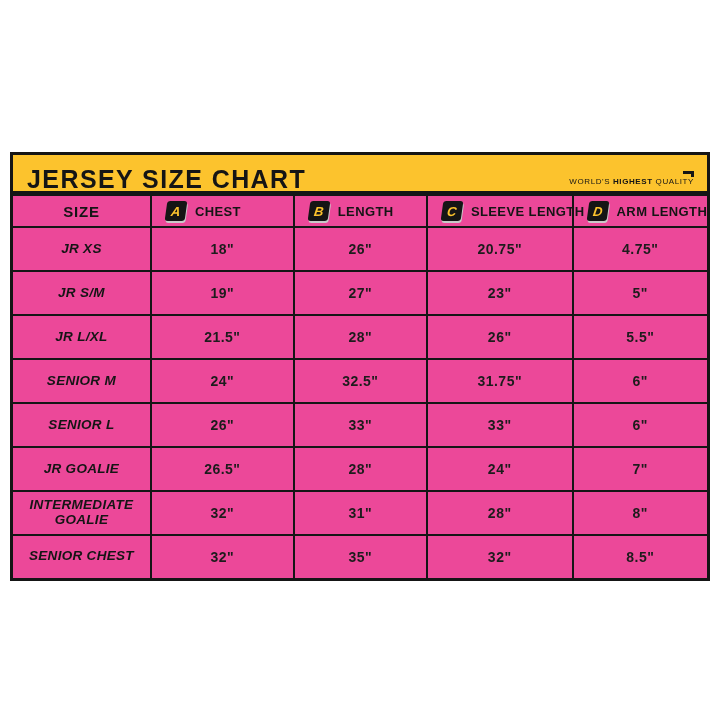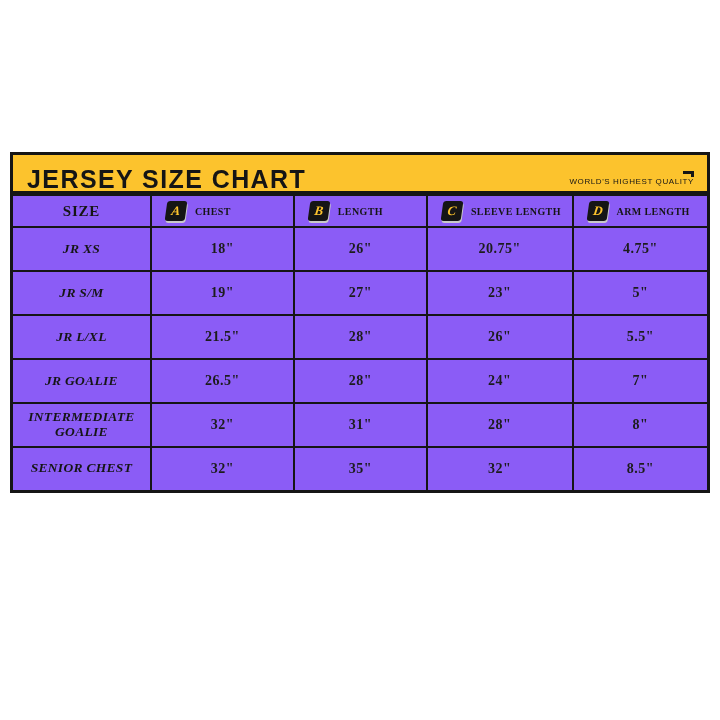--- a/index.html
+++ b/index.html
@@ -50,30 +50,29 @@
     width:11px;height:7px;
     border-top:3px solid var(--black);
     border-right:3px solid var(--black);
   }
   .tagline{
     font-size:8px;
     letter-spacing:0.6px;
     font-weight:normal;
     white-space:nowrap;
   }
-  .tagline b{font-weight:normal;}
+  .tagline b{font-weight:bold;}
   
   table{
     width:100%;
     border-collapse:collapse;
     table-layout:fixed;
     border:3px solid var(--black);
     border-top:none;
-    background:#8b5cf6;
-    font-family:Liberation Serif, serif;
+    background:#ec4899;
   }
   col.c-size{width:20.0%;}
   col.c-chest{width:20.5%;}
   col.c-length{width:19.1%;}
   col.c-sleeve{width:20.9%;}
   col.c-arm{width:19.5%;}
   th,td{
     border:2px solid var(--black);
     text-align:center;
     vertical-align:middle;
@@ -102,21 +101,21 @@
     color:var(--yellow);
     font-weight:bold;
     font-style:italic;
     font-size:13px;
     border-radius:3px;
     transform:skewX(-8deg);
     box-shadow:1px 2px 0 #c9c9c9;
     flex:0 0 auto;
   }
   .col-label{
-    font-size:10px;
+    font-size:13px;
     font-weight:bold;
     letter-spacing:0.4px;
     white-space:nowrap;
   }
   .size-cell{
     font-size:13.5px;
     font-weight:bold;
     font-style:italic;
     letter-spacing:0.3px;
     line-height:1.1;
@@ -194,20 +193,34 @@
     <td class="value-cell">5"</td>
   </tr>
         <tr>
     <td class="size-cell">JR L/XL</td>
     <td class="value-cell">21.5"</td>
     <td class="value-cell">28"</td>
     <td class="value-cell">26"</td>
     <td class="value-cell">5.5"</td>
   </tr>
         <tr>
+    <td class="size-cell">SENIOR M</td>
+    <td class="value-cell">24"</td>
+    <td class="value-cell">32.5"</td>
+    <td class="value-cell">31.75"</td>
+    <td class="value-cell">6"</td>
+  </tr>
+        <tr>
+    <td class="size-cell">SENIOR L</td>
+    <td class="value-cell">26"</td>
+    <td class="value-cell">33"</td>
+    <td class="value-cell">33"</td>
+    <td class="value-cell">6"</td>
+  </tr>
+        <tr>
     <td class="size-cell">JR GOALIE</td>
     <td class="value-cell">26.5"</td>
     <td class="value-cell">28"</td>
     <td class="value-cell">24"</td>
     <td class="value-cell">7"</td>
   </tr>
         <tr>
     <td class="size-cell">INTERMEDIATE GOALIE</td>
     <td class="value-cell">32"</td>
     <td class="value-cell">31"</td>

